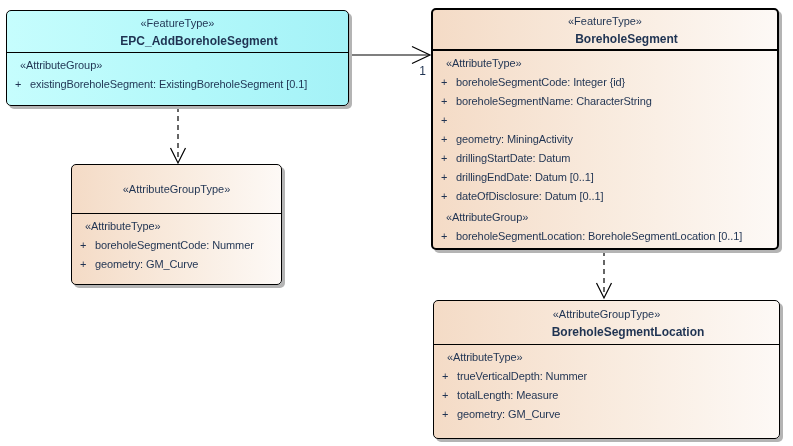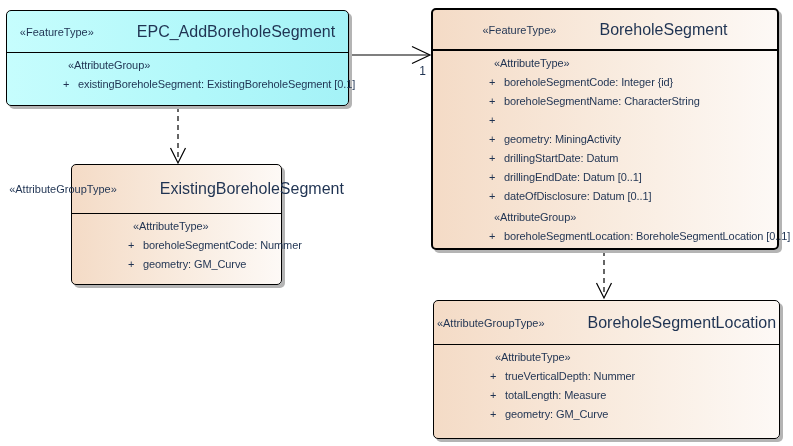--- a/index.html
+++ b/index.html
@@ -15,29 +15,29 @@
     position:absolute;
     box-sizing:border-box;
     border:1px solid #000;
     border-radius:5px;
     box-shadow:3px 3px 0 #b4b4b4;
   }
   .fill-cyan{background:linear-gradient(to right,#c6fdfd 0%,#b2f8fa 55%,#a4f2f7 100%);}
   .fill-tan{background:linear-gradient(to right,#f4dbc6 0%,#f9ece0 55%,#fdf9f6 100%);}
   .hdr{
     box-sizing:border-box;
-    display:flex;flex-direction:row;
+    display:flex;flex-direction:column;
     align-items:center;justify-content:center;
     border-bottom:1px solid #000;
     line-height:18px;
   }
   .stereo{font-size:11px;}
-  .cname{font-size:16px;font-weight:normal;padding-left:43px;}
+  .cname{font-size:12px;font-weight:bold;padding-left:43px;}
   .bdy{box-sizing:border-box;padding:3px 4px 0 4px;}
-  .row{display:flex;align-items:flex-start;line-height:19px;font-size:11px;letter-spacing:-0.1px;white-space:nowrap;margin-left:48px;}
+  .row{display:flex;align-items:flex-start;line-height:19px;font-size:11px;letter-spacing:-0.1px;white-space:nowrap;}
   .row.stereo-row{padding-left:9px;}
   .row.gap{margin-top:2px;}
   .vis{width:19px;flex:0 0 19px;padding-left:4px;box-sizing:border-box;}
   
   #box-epc{left:6px;top:10px;width:343px;height:96px;}
   #box-epc .hdr{height:42px;}
   #box-bs{left:431px;top:8px;width:348px;height:242px;border-width:2px;}
   #box-bs .hdr{height:41px;border-bottom-width:2px;}
   #box-ebs{left:71px;top:164px;width:211px;height:121px;}
   #box-ebs .hdr{height:49px;}
@@ -123,21 +123,20 @@
       <div class="row">
         <span class="vis">+</span>
         <span>boreholeSegmentLocation: BoreholeSegmentLocation [0..1]</span>
       </div>
     </div>
   </div>
 
   <div id="box-ebs" class="uml-box fill-tan">
     <div class="hdr">
       <div class="stereo">«AttributeGroupType»</div>
-      <div class="cname">ExistingBoreholeSegment</div>
     </div>
     <div class="bdy">
       <div class="row stereo-row">«AttributeType»</div>
       <div class="row">
         <span class="vis">+</span>
         <span>boreholeSegmentCode: Nummer</span>
       </div>
       <div class="row">
         <span class="vis">+</span>
         <span>geometry: GM_Curve</span>

